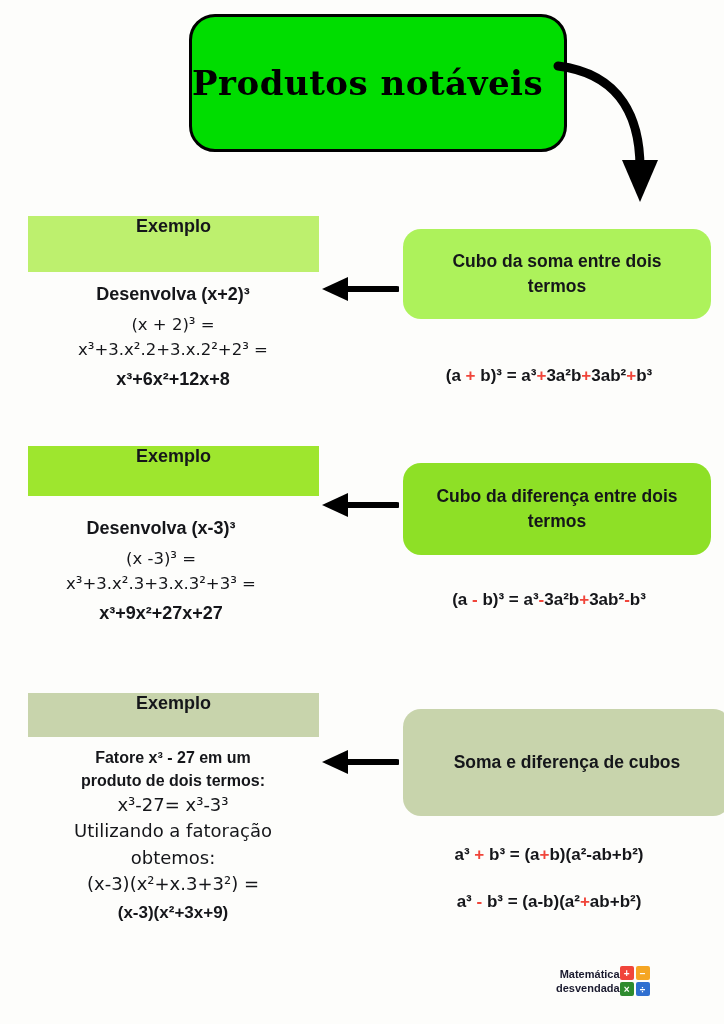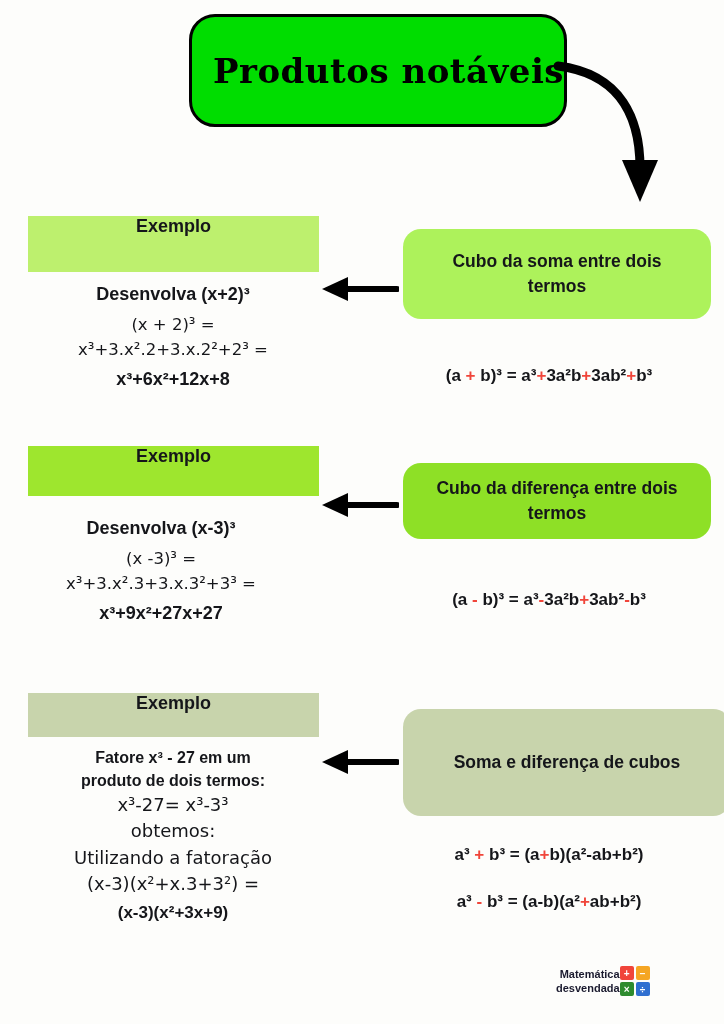--- a/index.html
+++ b/index.html
@@ -14,27 +14,27 @@
     color: #15161a;
     position: relative;
     overflow: hidden;
   }
 
   .title-box {
     position: absolute;
     left: 189px;
     top: 14px;
     width: 378px;
-    height: 113px;
+    height: 138px;
     background: #00dd00;
     border: 3px solid #000;
     border-radius: 26px;
     display: flex;
     align-items: center;
-    justify-content: flex-end;
+    justify-content: flex-start;
     box-sizing: border-box;
   }
   .title-box .title-text {
     font-family: "DejaVu Serif", serif;
     font-weight: bold;
     font-size: 34px;
     letter-spacing: 0.5px;
     color: #000;
   }
 
@@ -55,21 +55,21 @@
     justify-content: center;
     text-align: center;
     border-radius: 18px;
     font-weight: bold;
     font-size: 17.5px;
     line-height: 1.45;
     padding: 20px 18px;
     color: #15161a;
   }
   #concept-1 { left: 403px; top: 229px; width: 308px; height: 90px; background: #adf25b; }
-  #concept-2 { left: 403px; top: 463px; width: 308px; height: 76px; background: #8ee026; }
+  #concept-2 { left: 403px; top: 463px; width: 308px; height: 92px; background: #8ee026; }
   #concept-3 { left: 403px; top: 709px; width: 328px; height: 107px; background: #c8d4ac; }
 
   
   .formula {
     position: absolute;
     text-align: center;
     font-weight: bold;
     font-size: 17px;
     color: #15161a;
     width: 330px;
@@ -233,22 +233,22 @@
     <polygon points="0,14 26,2 26,26" fill="#000"></polygon>
   </svg>
 </div>
 <div class="ex-header" id="ex-head-3">
   <span>Exemplo</span>
 </div>
 <div class="ex-body" id="ex-body-3">
   <div class="ex-line ln-bold-sm">Fatore x³ - 27 em um</div>
   <div class="ex-line ln-bold-sm">produto de dois termos:</div>
   <div class="ex-line ln-reg-lg">x³-27= x³-3³</div>
+  <div class="ex-line ln-reg-lg">Utilizando a fatoração</div>
   <div class="ex-line ln-reg-lg">obtemos:</div>
-  <div class="ex-line ln-reg-lg">Utilizando a fatoração</div>
   <div class="ex-line ln-reg-lg">(x-3)(x²+x.3+3²) =</div>
   <div class="ex-line ln-res-sm">(x-3)(x²+3x+9)</div>
 </div>
 
 <div class="logo">
   <div class="logo-text">
     <div>Matemática</div>
     <div>desvendada</div>
   </div>
   <div class="logo-grid">

